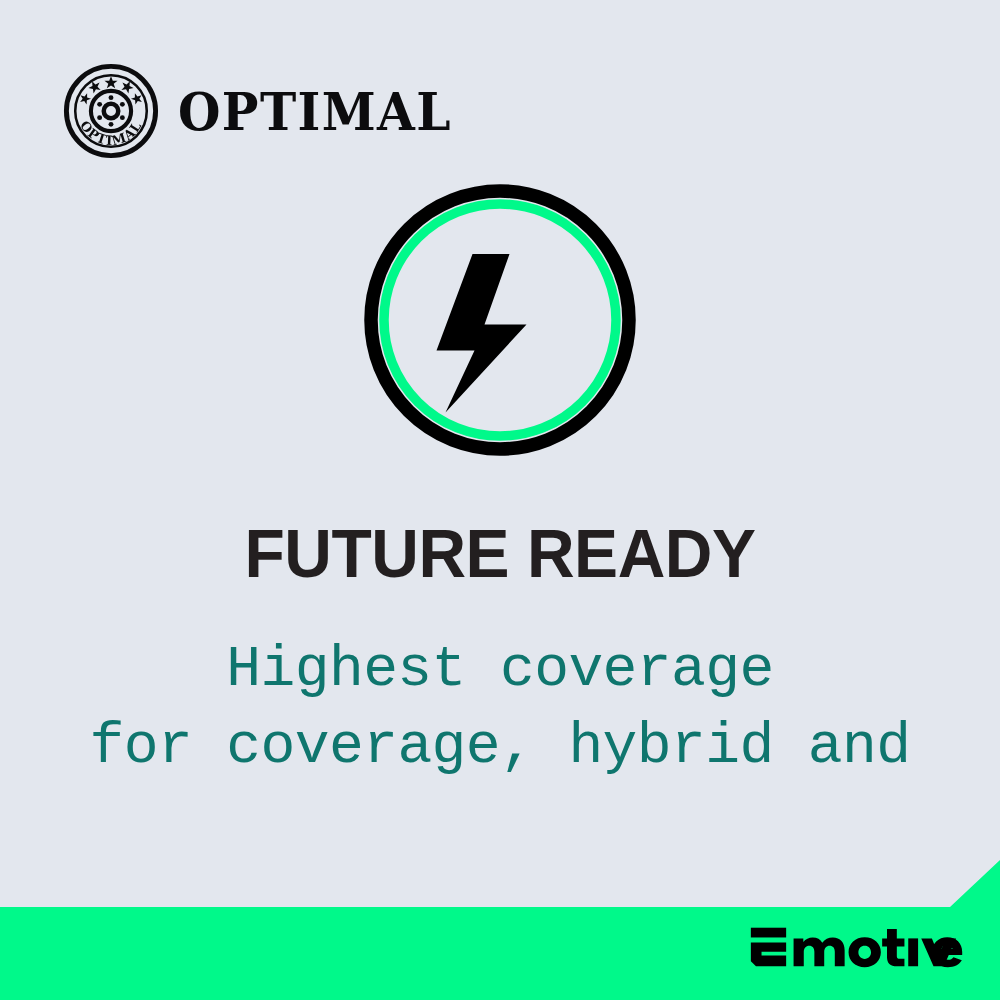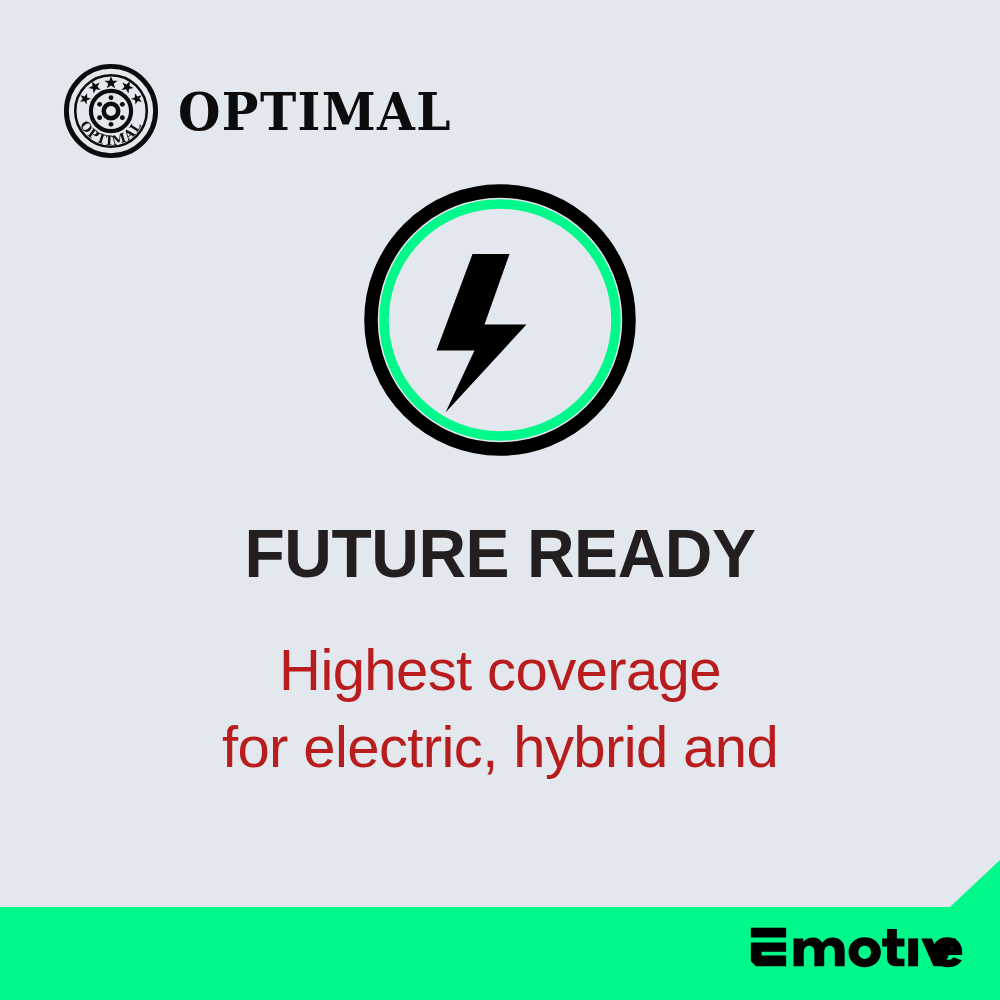--- a/index.html
+++ b/index.html
@@ -77,25 +77,25 @@
     line-height: 1.05;
     transform: scaleX(0.97);
   }
 
   #subcopy {
     position: absolute;
     left: 0;
     right: 0;
     top: 632px;
     text-align: center;
-    font-family: Liberation Sans, sans-serif;
+    font-family: Liberation Mono, monospace;
     font-weight: 400;
     font-size: 58px;
     line-height: 1.32;
-    color: #b91c1c;
+    color: #0f766e;
     letter-spacing: -0.6px;
   }
   #subcopy .line {
     display: block;
     white-space: nowrap;
   }
 
   
   #footer-band {
     position: absolute;
@@ -188,21 +188,21 @@
                L 162.5 140.5
                L 120.5 140.5
                Z" fill="#000000"></path>
     </svg>
   </div>
 
   <div id="headline">FUTURE READY</div>
 
   <div id="subcopy">
     <span class="line">Highest coverage</span>
-    <span class="line">for electric, hybrid and</span>
+    <span class="line">for coverage, hybrid and</span>
   </div>
 
   <div id="footer-band">
     <div id="footer-logo">
       <svg viewBox="0 0 232 56" height="52" aria-hidden="true">
         <g fill="#000000">
 
           <rect x="2" y="4" width="38" height="10.5"></rect>
           <path d="M 2 20 L 40 20 L 40 30 L 13.5 30 L 13.5 34 L 40 34 L 40 45.5 L 7.5 45.5 L 2 40 Z"></path>
 

